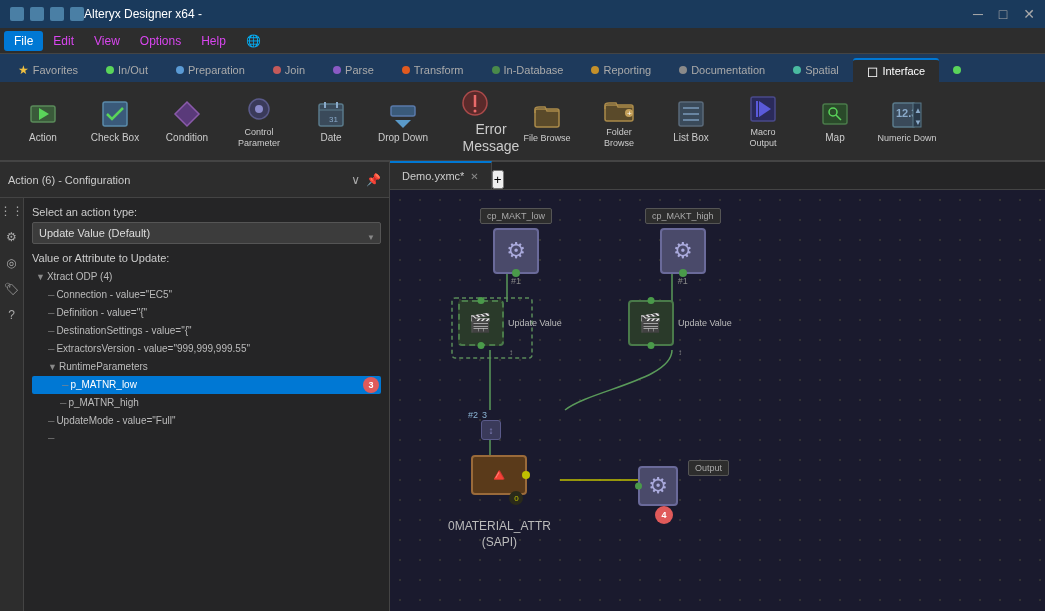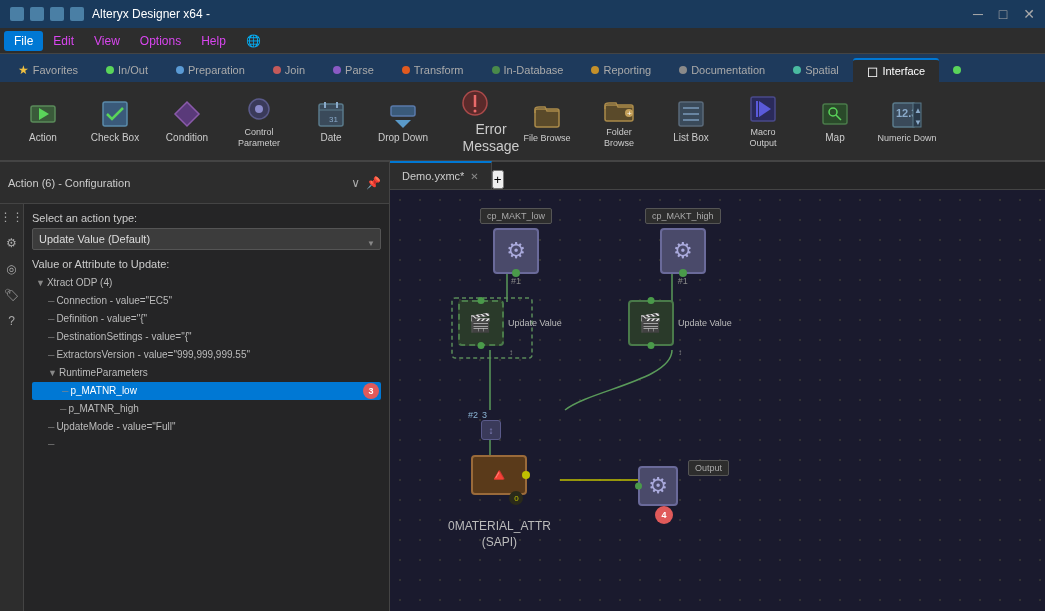--- a/index.html
+++ b/index.html
@@ -9,21 +9,21 @@
     .titlebar {
       background: #1a3a5c;
       height: 28px;
       display: flex;
       align-items: center;
       justify-content: space-between;
       padding: 0 10px;
       color: white;
       font-size: 12px;
     }
-    .titlebar-left { display: flex; align-items: flex-end; gap: 8px; }
+    .titlebar-left { display: flex; align-items: flex-end; }
     .titlebar-icons { display: flex; gap: 6px; align-items: center; }
     .titlebar-icon { width: 14px; height: 14px; background: #4a7fa5; border-radius: 2px; display: inline-block; }
 
     
     .menubar {
       background: #2d2d2d;
       height: 26px;
       display: flex;
       align-items: center;
       padding: 0 4px;
@@ -112,21 +112,21 @@
 
     .panel-header {
       background: #2d2d2d;
       padding: 4px 8px;
       display: flex;
       align-items: center;
       justify-content: space-between;
       border-bottom: 1px solid #444;
       font-size: 11px;
       color: #ccc;
-      height: 42px;
+      height: 36px;
     }
     .panel-header-actions { display: flex; gap: 6px; }
     .panel-header-btn { color: #aaa; cursor: pointer; font-size: 12px; }
 
     .left-sidebar {
       width: 24px;
       background: #2d2d2d;
       border-right: 1px solid #444;
       display: flex;
       flex-direction: column;

